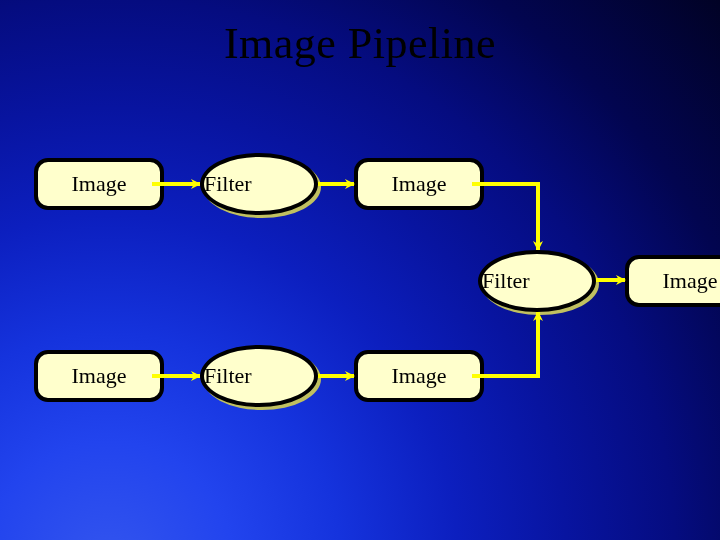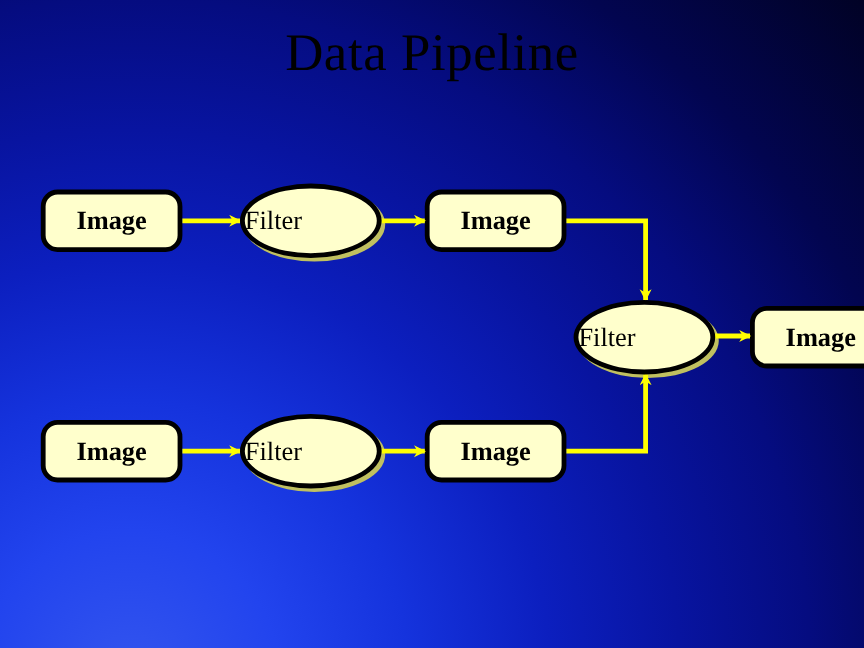--- a/index.html
+++ b/index.html
@@ -39,26 +39,25 @@
   .node {
     position: absolute;
     box-sizing: border-box;
     display: flex;
     align-items: center;
     justify-content: center;
     font-size: 22px;
     color: #000;
   }
   .rect {
-    width: 118px;
+    width: 130px;
     height: 52px;
     background: #ffffcc;
     border: 4px solid #000;
     border-radius: 14px;
-    font-weight: bold;
   }
   .oval-wrap {
     width: 118px;
     height: 62px;
   }
   .oval-shadow {
     position: absolute;
     width: 118px;
     height: 62px;
     border-radius: 50%;
@@ -85,21 +84,21 @@
     top: 0;
     width: 720px;
     height: 540px;
     pointer-events: none;
   }
 </style>
 </head>
 <body>
 
 <div class="slide">
-  <div class="title">Data Pipeline</div>
+  <div class="title">Image Pipeline</div>
 
   <div class="node rect" id="n1" style="left: 34px; top: 158px;">
       <span>Image</span>
     </div>
   <div class="node oval-wrap" id="n2" style="left: 200px; top: 153px;">
     <div class="oval-shadow"></div>
     <div class="oval">
         <span>Filter</span>
       </div>
   </div>

